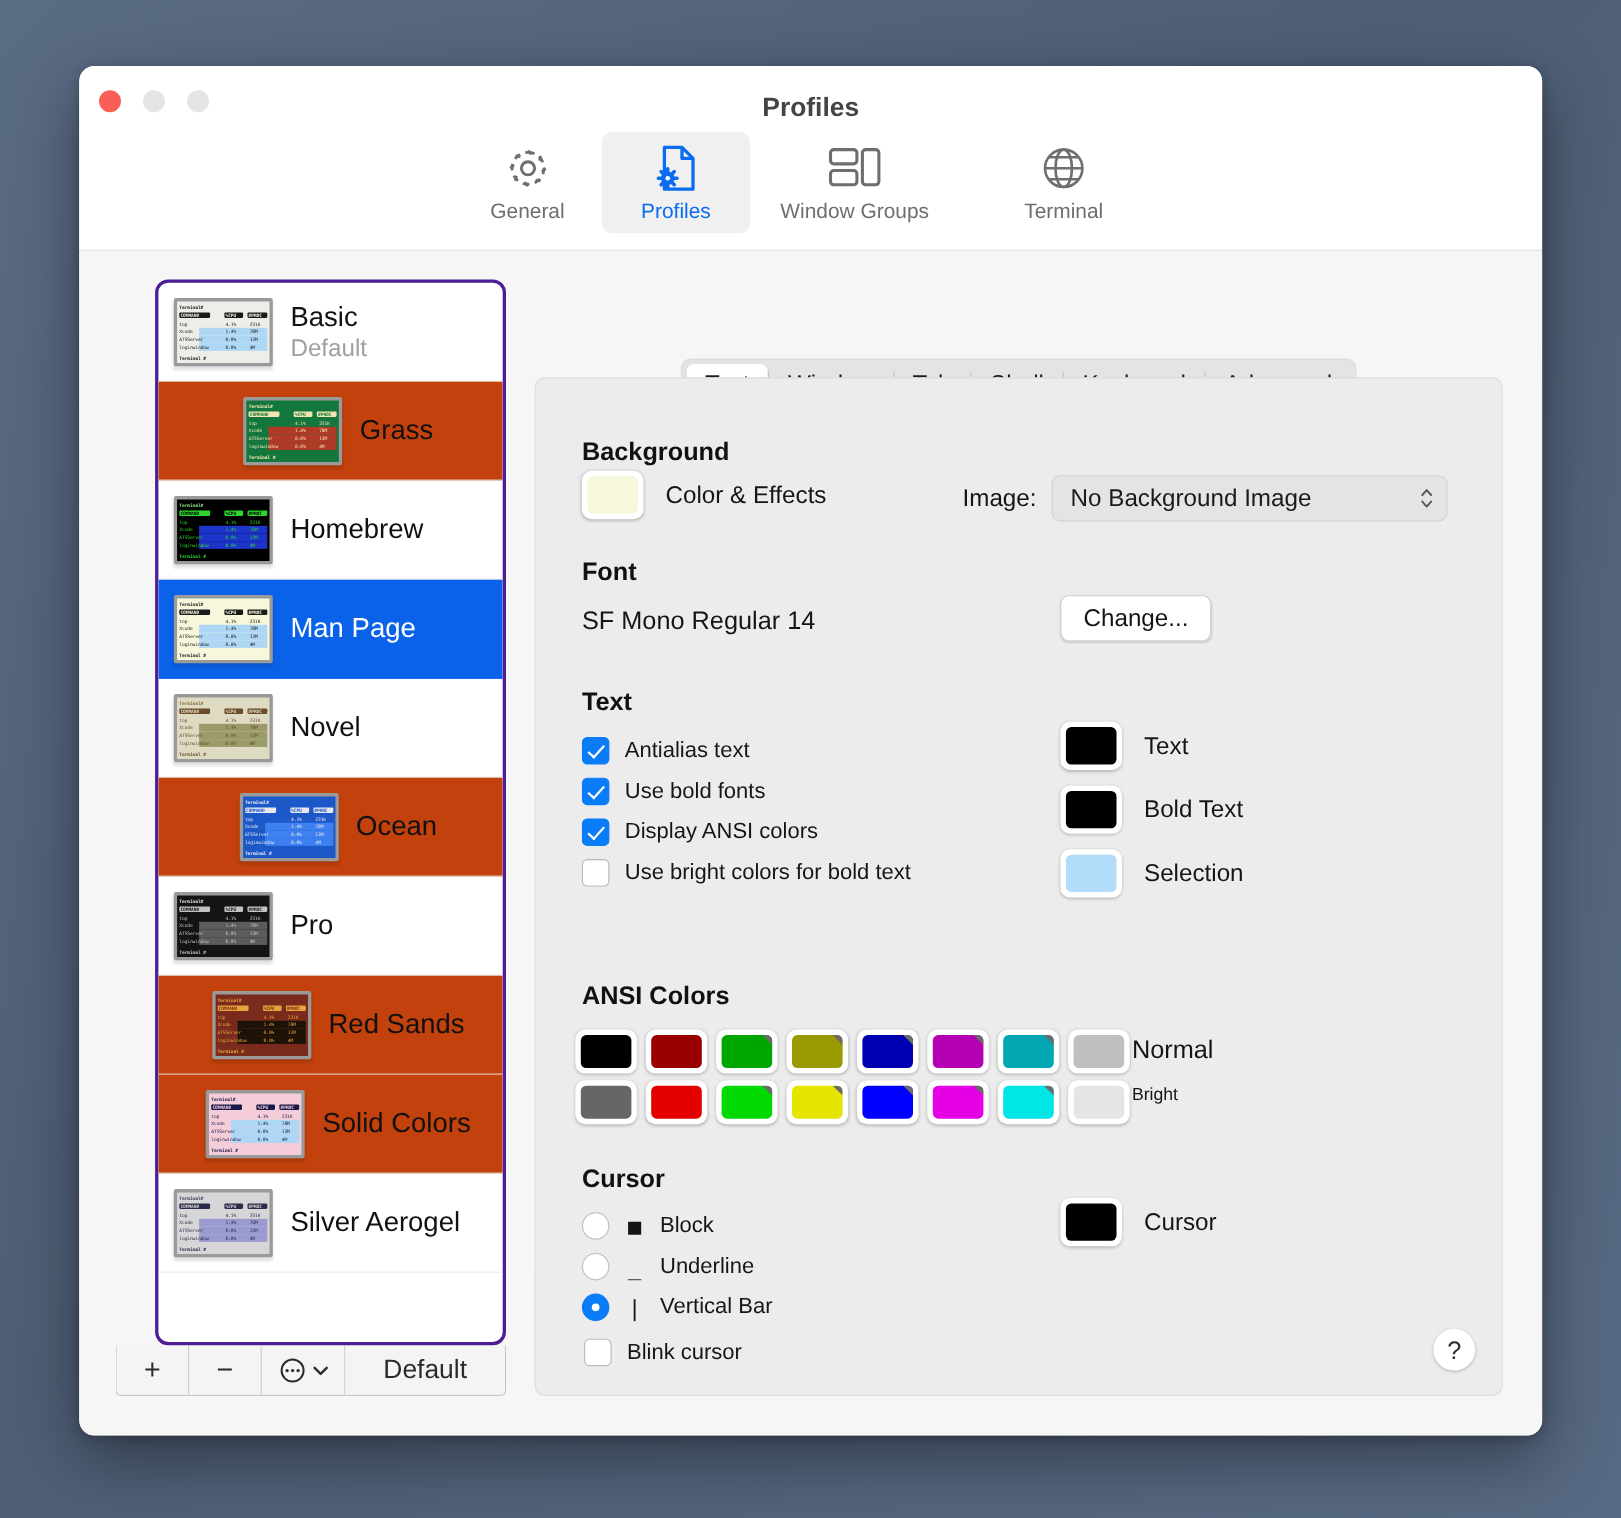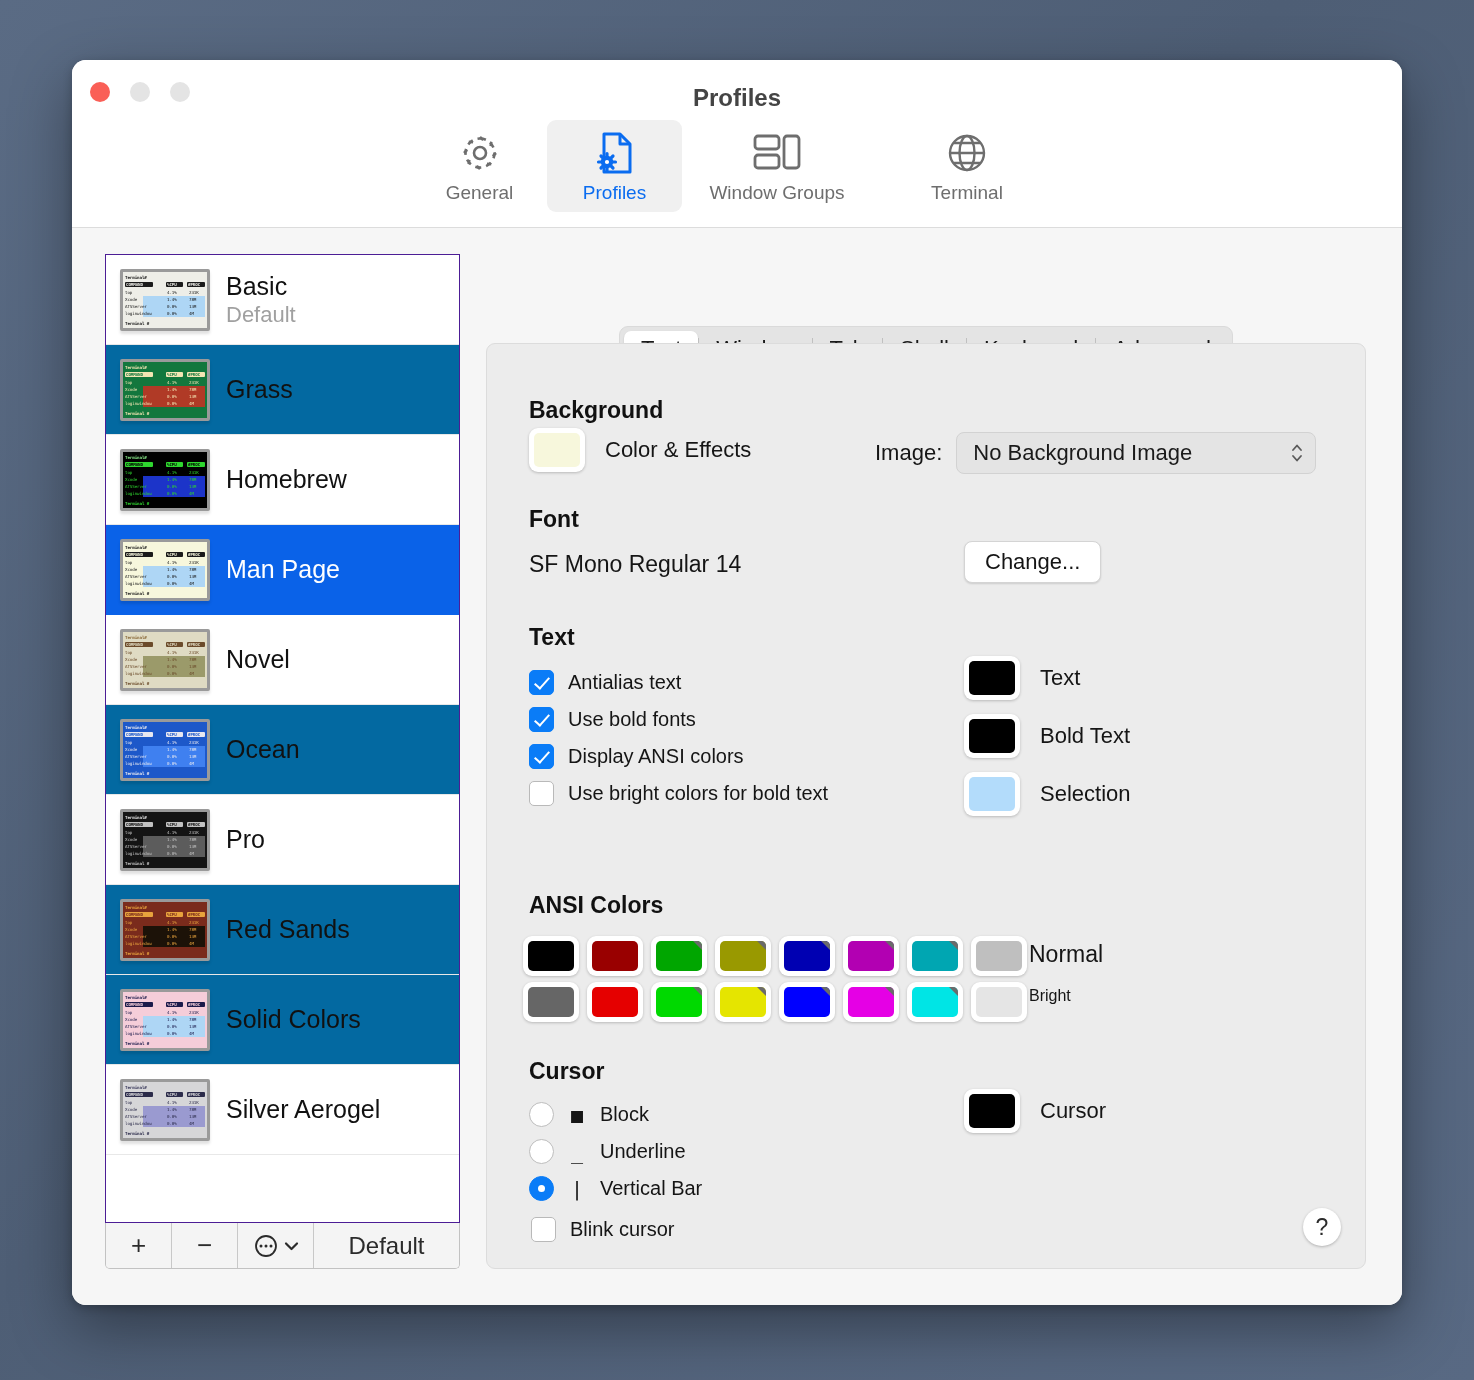--- a/index.html
+++ b/index.html
@@ -70,33 +70,34 @@
 
   
   .sidebar {
     position: absolute; left: 33px; top: 25px;
     width: 355px; height: 1015px;
     display: flex; flex-direction: column;
   }
   .list-wrap {
     flex: 1;
     background: #fff;
-    border: 1px solid #4c1d95;
-    border-radius: 0;
+    border: 3px solid #4c1d95;
+    border-radius: 12px;
     overflow: hidden;
     position: relative;
+    margin-left: 36px;
   }
   .prow {
     height: 90px;
     display: flex; align-items: center;
     padding-left: 14px;
     border-bottom: 1px solid #e8e8e8;
     cursor: default;
   }
-  .prow.alt  { background: #0369a1; }
+  .prow.alt  { background: #c2410c; justify-content: center; }
   .prow.sel  { background: #0a62e8; border-bottom-color: #0a62e8; }
 
   .thumb {
     width: 90px; height: 62px;
     flex: 0 0 auto;
     border: 3px solid #9a9a9a;
     border-radius: 2px;
     position: relative;
     overflow: hidden;
     box-shadow: 0 3px 3px rgba(0,0,0,0.12);

